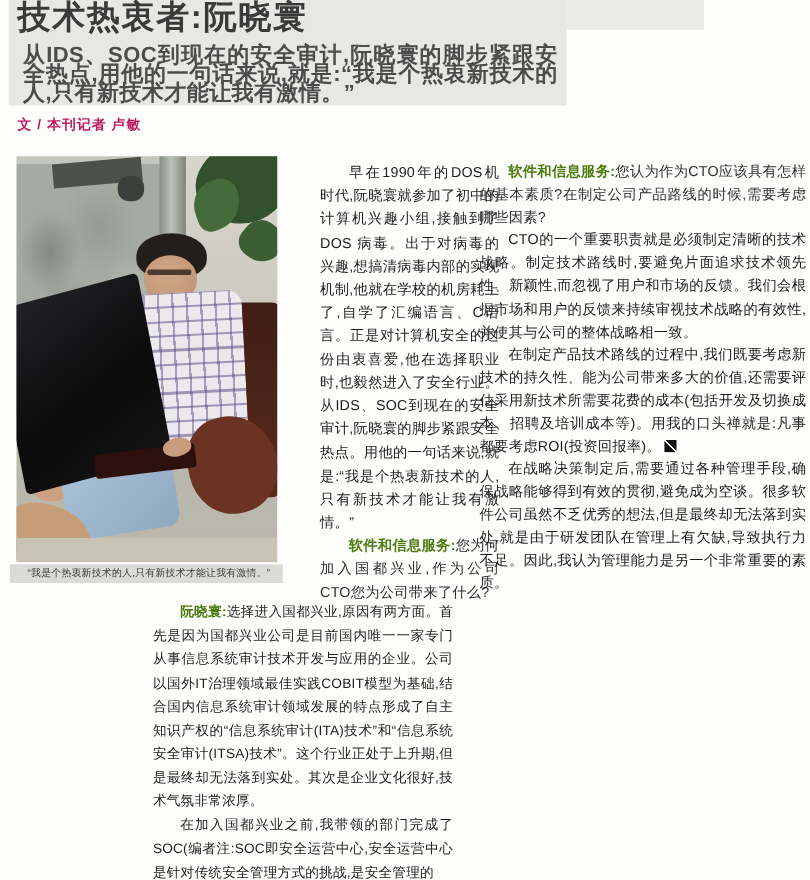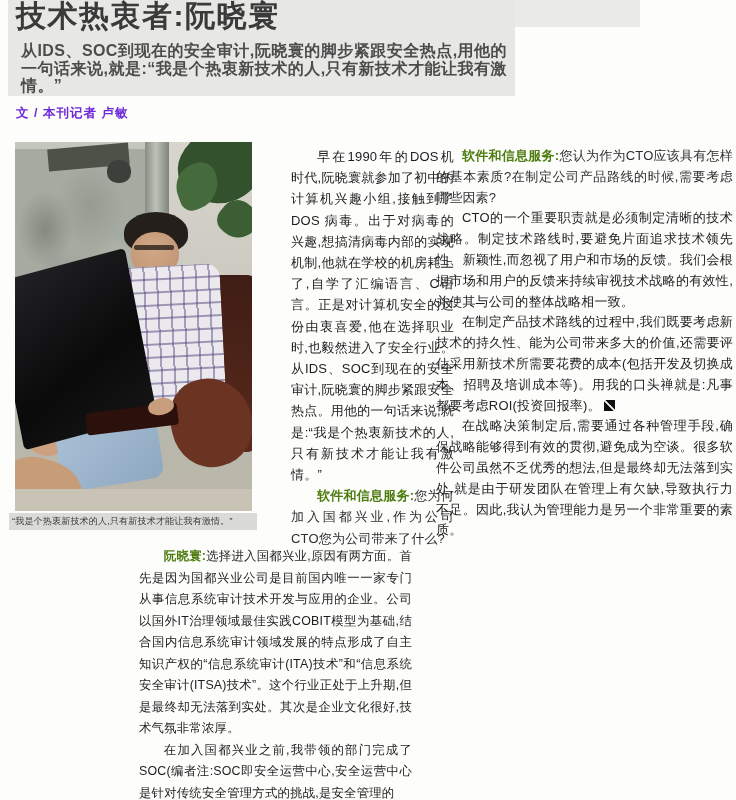--- a/index.html
+++ b/index.html
@@ -11,26 +11,26 @@
   }
   
   .title-panel{position:absolute;left:8px;top:0;width:507px;height:96px;background:#e7e7e4;}
   .title-panel-ext{position:absolute;left:515px;top:0;width:125px;height:27px;background:#eaeae7;}
   .article-title{
     position:absolute;left:16px;top:-3px;margin:0;
     font-size:30px;font-weight:700;letter-spacing:1.5px;color:#3a3a3a;line-height:1.25;
   }
   .standfirst{
     position:absolute;left:21px;top:42px;width:486px;margin:0;
-    font-size:16px;line-height:17.6px;font-weight:600;color:#4c4c4c;letter-spacing:.4px;
+    font-size:20px;line-height:17.6px;font-weight:600;color:#4c4c4c;letter-spacing:.4px;
     text-align:justify;
   }
   .byline{
     position:absolute;left:16px;top:105px;margin:0;
-    font-size:12.5px;font-weight:700;color:#6d28d9;letter-spacing:1px;
+    font-size:12.5px;font-weight:700;color:#be185d;letter-spacing:1px;
   }
   
   .photo{
     position:absolute;left:15px;top:142px;width:237px;height:369px;
     background:linear-gradient(180deg,#c3c7bd 0%,#b4b8ae 55%,#bcb7aa 100%);
     overflow:hidden;
   }
   .photo *{position:absolute;}
   .ph-wall{right:0;top:0;width:42%;height:58%;background:linear-gradient(180deg,#d8d5cc,#c6c4ba);}
   .ph-window{left:0;top:2%;width:58%;height:62%;
@@ -62,21 +62,21 @@
   .ph-hand{left:56%;top:69.5%;width:11%;height:4.5%;background:#c89d7d;border-radius:50%;transform:rotate(-12deg);}
   .ph-shorts{left:18%;top:74%;width:43%;height:19%;transform:rotate(-9deg);border-radius:12px;
     background:linear-gradient(140deg,#aac2d8,#8ea8c0);}
   .ph-knee{left:4%;top:72%;width:20%;height:13%;background:#cba181;border-radius:50%;transform:rotate(15deg);}
   .ph-leg{left:-6%;top:86%;width:34%;height:16%;background:#c79c79;border-radius:45%;transform:rotate(18deg);}
   .ph-floor{left:0;bottom:0;width:100%;height:6%;background:#c9c3b6;}
   .photo-caption{
     position:absolute;left:9px;top:513px;width:248px;height:17px;
     background:#dadad7;color:#3a3a3a;
     font-size:9px;line-height:17px;white-space:nowrap;overflow:hidden;
-    padding-left:3px;box-sizing:border-box;letter-spacing:.2px;
+    padding-left:16px;box-sizing:border-box;letter-spacing:.2px;
   }
   
   .col{position:absolute;text-align:justify;color:#1d1d1d;}
   .col p{margin:0;text-indent:2em;}
   .col p.noindent{text-indent:0;}
   .col-middle{left:255px;top:146px;width:163px;font-size:13px;line-height:21.2px;letter-spacing:.2px;margin-left:36px;}
   .col-right{left:436px;top:146px;width:297px;font-size:13px;line-height:20.8px;letter-spacing:.2px;}
   .col-bottom{left:139px;top:546px;width:273px;font-size:12.4px;line-height:21.5px;letter-spacing:.2px;}
   .lead{font-weight:700;color:#4d7c0f;}
   .q{color:#2e2e2e;}

